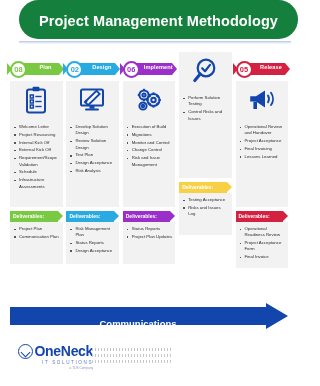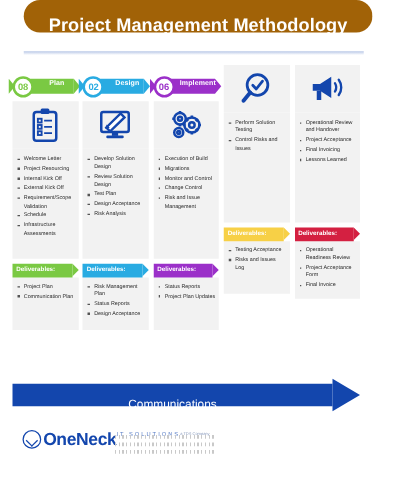--- a/index.html
+++ b/index.html
@@ -7,22 +7,22 @@
     width: 298px; height: 386px;
     background: #ffffff;
     font-family: "Liberation Sans", sans-serif;
     overflow: hidden;
   }
   #page { position: relative; width: 298px; height: 386px; background: #fff; }
 
   
   .header-wrap { position: relative; width: 298px; height: 48px; }
   .header-bar {
-    position: absolute; left: 19px; top: 0; width: 279px; height: 26px;
-    background: #a16207;
+    position: absolute; left: 19px; top: 0; width: 279px; height: 39px;
+    background: #15803d;
     border-bottom-right-radius: 11px;
     border-radius: 20px;
   }
   .header-title {
     position: absolute; left: 0; top: 0; width: 100%; height: 41px;
     display: flex; align-items: center; justify-content: center;
     color: #ffffff; font-size: 14.5px; font-weight: bold; letter-spacing: .1px;
     white-space: nowrap;
   }
   .header-shadow {
@@ -125,36 +125,36 @@
     background: #1346ad;
   }
   .comm-head {
     position: absolute; right: 0; top: 0; width: 0; height: 0;
     border-top: 13px solid transparent; border-bottom: 13px solid transparent;
     border-left: 22px solid #1346ad;
   }
   .comm-label {
     position: absolute; left: 0; top: 4px; right: 22px; height: 33px;
     display: flex; align-items: center; justify-content: center;
-    color: #fff; font-size: 9.5px; font-weight: normal; z-index: 2;
+    color: #fff; font-size: 9.5px; font-weight: bold; z-index: 2;
   }
 
   
   .footer { position: absolute; left: 0; top: 340px; width: 298px; height: 46px; }
   .logo { position: absolute; left: 18px; top: 4px; display: flex; align-items: flex-start; }
   .logo-mark {
     width: 15px; height: 15px; border-radius: 50%;
     border: 1.6px solid #1346ad; position: relative; margin-right: 1.5px;
   }
   .logo-mark::after {
     content: ""; position: absolute; left: 3.2px; top: 4.4px;
     width: 6px; height: 6px; border-right: 1.5px solid #1346ad;
     border-bottom: 1.5px solid #1346ad; transform: rotate(45deg);
   }
-  .logo-text { display: flex; flex-direction: row; }
+  .logo-text { display: flex; flex-direction: column; }
   .logo-name { font-size: 14px; font-weight: bold; color: #1346ad; line-height: 15px; letter-spacing: -.3px; }
   .logo-sub { font-size: 4.6px; color: #5b7fc7; letter-spacing: 1.6px; text-align: right; margin-top: 1px; }
   .logo-tag { font-size: 3.2px; color: #8a9bbd; text-align: right; margin-top: 1px; }
   .footer-lines { position: absolute; left: 92px; top: 8px; width: 80px; }
   .footer-lines i {
     display: block; height: 3px; margin-bottom: 3px;
     background: repeating-linear-gradient(to right, #c9c9c9 0 1px, transparent 1px 3px);
   }
 </style>
 </head>
@@ -322,20 +322,28 @@
      <div class="dbar" style="color:#f7d046">
        <div class="fill"></div>
        <span>Deliverables:</span>
      </div>
      <ul class="dlist">
           <li>Testing Acceptance</li>
           <li>Risks and Issues Log</li>
         </ul>
       </div>
       <div class="col">
+        <div class="chev" style="color:#d42041">
+       <div class="chev-tail"></div>
+       <div class="chev-body">
+            <div class="fill"></div>
+          </div>
+       <div class="chev-num" style="color:#d42041">05</div>
+       <div class="chev-label">Release</div>
+     </div>
      <div class="icon-box">
        <span>
             <svg width="28" height="24" viewBox="0 0 28 24">
               <path d="M2.2 8.2 L8 8.2 L17 2.4 L17 19.4 L8 13.6 L2.2 13.6 Z" fill="#1346ad"></path>
               <rect x="5.4" y="13.6" width="3.6" height="7.4" fill="#1346ad"></rect>
               <g fill="none" stroke="#1346ad" stroke-width="1.9" stroke-linecap="round">
                 <path d="M20 7.6 A6.4 6.4 0 0 1 20 14.2"></path>
                 <path d="M23 4.8 A10.4 10.4 0 0 1 23 17"></path>
               </g>
             </svg>

